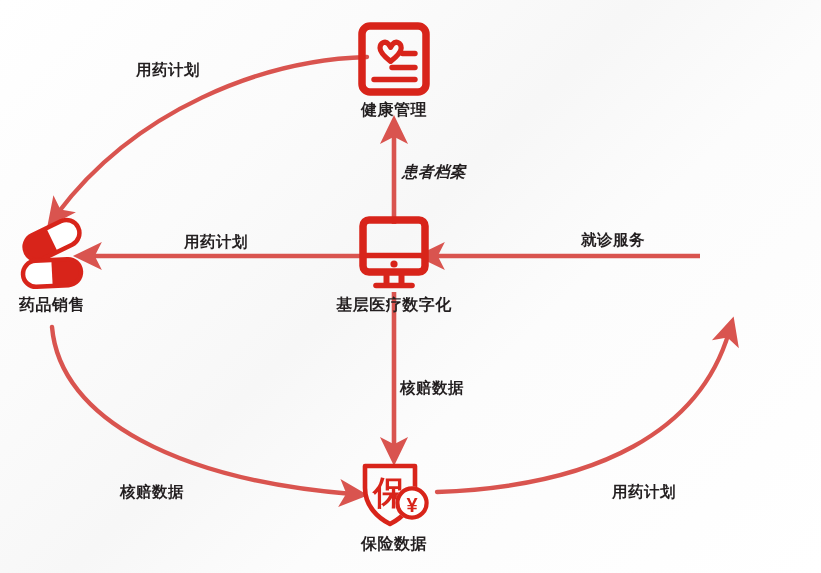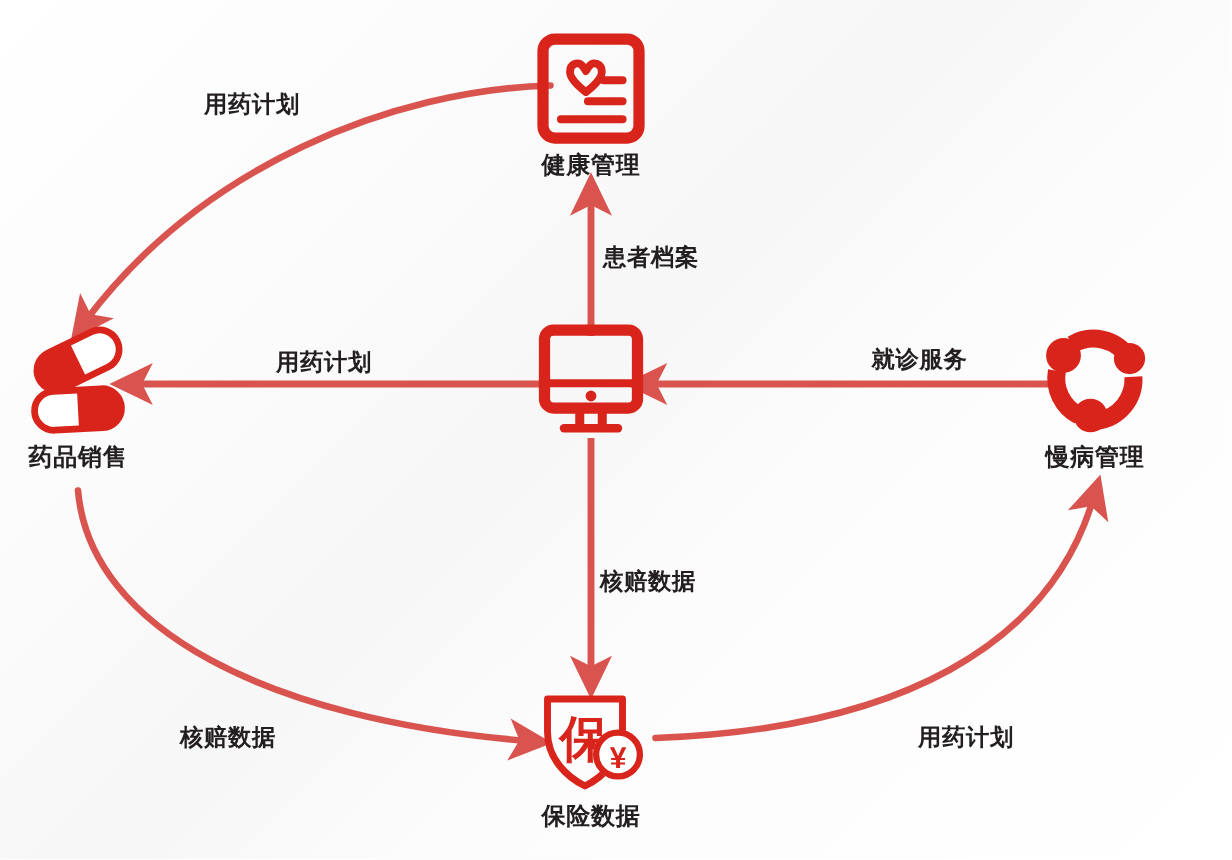--- a/index.html
+++ b/index.html
@@ -61,21 +61,21 @@
     position: absolute;
     font-size: 15.5px;
     font-weight: bold;
     color: #231f20;
     letter-spacing: 0.5px;
     white-space: nowrap;
     z-index: 6;
     transform: translate(-50%, -50%);
   }
   #lbl-plan         { left: 168px; top: 70px;  }
-  #lbl-record       { left: 434px; top: 172px; }
+  #lbl-record       { left: 434px; top: 172px; font-style: italic; }
   #lbl-prescription { left: 216px; top: 242px; }
   #lbl-visit        { left: 585px; top: 240px; margin-left: 28px; }
   #lbl-claim-mid    { left: 432px; top: 388px; }
   #lbl-claim-left   { left: 152px; top: 492px; }
   #lbl-actuarial    { left: 644px; top: 492px; }
 </style>
 </head>
 <body>
 
 <div id="stage">
@@ -142,37 +142,23 @@
     <div class="glyph">
       <svg width="80" height="76" viewBox="0 0 80 76">
         <rect x="9" y="5" width="62" height="52" rx="6" ry="6" fill="none" stroke="#d8241a" stroke-width="7.5"></rect>
         <line x1="11" y1="40.5" x2="69" y2="40.5" stroke="#d8241a" stroke-width="5.4"></line>
         <circle cx="40" cy="49" r="3.6" fill="#d8241a"></circle>
         <line x1="32.5" y1="57" x2="32.5" y2="68" stroke="#d8241a" stroke-width="6" stroke-linecap="butt"></line>
         <line x1="47.5" y1="57" x2="47.5" y2="68" stroke="#d8241a" stroke-width="6" stroke-linecap="butt"></line>
         <line x1="22" y1="70.5" x2="58" y2="70.5" stroke="#d8241a" stroke-width="5.6" stroke-linecap="round"></line>
       </svg>
     </div>
+    <div class="caption">基层医疗数字化</div>
   </div>
 
-  <div class="node" id="node-chronic">
-    <div class="glyph">
-      <svg width="76" height="76" viewBox="0 0 76 76">
-        <g fill="none" stroke="#d8241a" stroke-width="12" stroke-linecap="butt">
-          <path d="M22.8,14.6 A28,28 0 0 1 60.3,23.4"></path>
-          <path d="M63.6,36.2 A28,28 0 0 1 39.6,65.6"></path>
-          <path d="M27.2,62.0 A28,28 0 0 1 12.6,32.2"></path>
-        </g>
-        <circle cx="17" cy="22" r="11.6" fill="#d8241a"></circle>
-        <circle cx="61" cy="24" r="10.4" fill="#d8241a"></circle>
-        <circle cx="35" cy="62" r="11.2" fill="#d8241a"></circle>
-      </svg>
-    </div>
-    <div class="caption">慢病管理</div>
-  </div>
 
   <div class="node" id="node-insurance">
     <div class="glyph">
       <svg width="84" height="72" viewBox="0 0 84 72">
         <path d="M13,8 L13,30 C13,48 26,60 38,66 C50,60 63,48 63,30 L63,8 Z" fill="none" stroke="#d8241a" stroke-width="4.6" stroke-linejoin="round" stroke-linecap="round"></path>
         <text x="37.5" y="46" text-anchor="middle" font-family="'Liberation Sans','DejaVu Sans',sans-serif" font-size="33" font-weight="bold" fill="#d8241a">保</text>
         <circle cx="60" cy="45" r="16.5" fill="#ffffff"></circle>
         <circle cx="60" cy="45" r="14.6" fill="none" stroke="#d8241a" stroke-width="4.2"></circle>
         <text x="60" y="54" text-anchor="middle" font-family="'Liberation Sans','DejaVu Sans',sans-serif" font-size="20" font-weight="bold" fill="#d8241a">¥</text>
       </svg>

